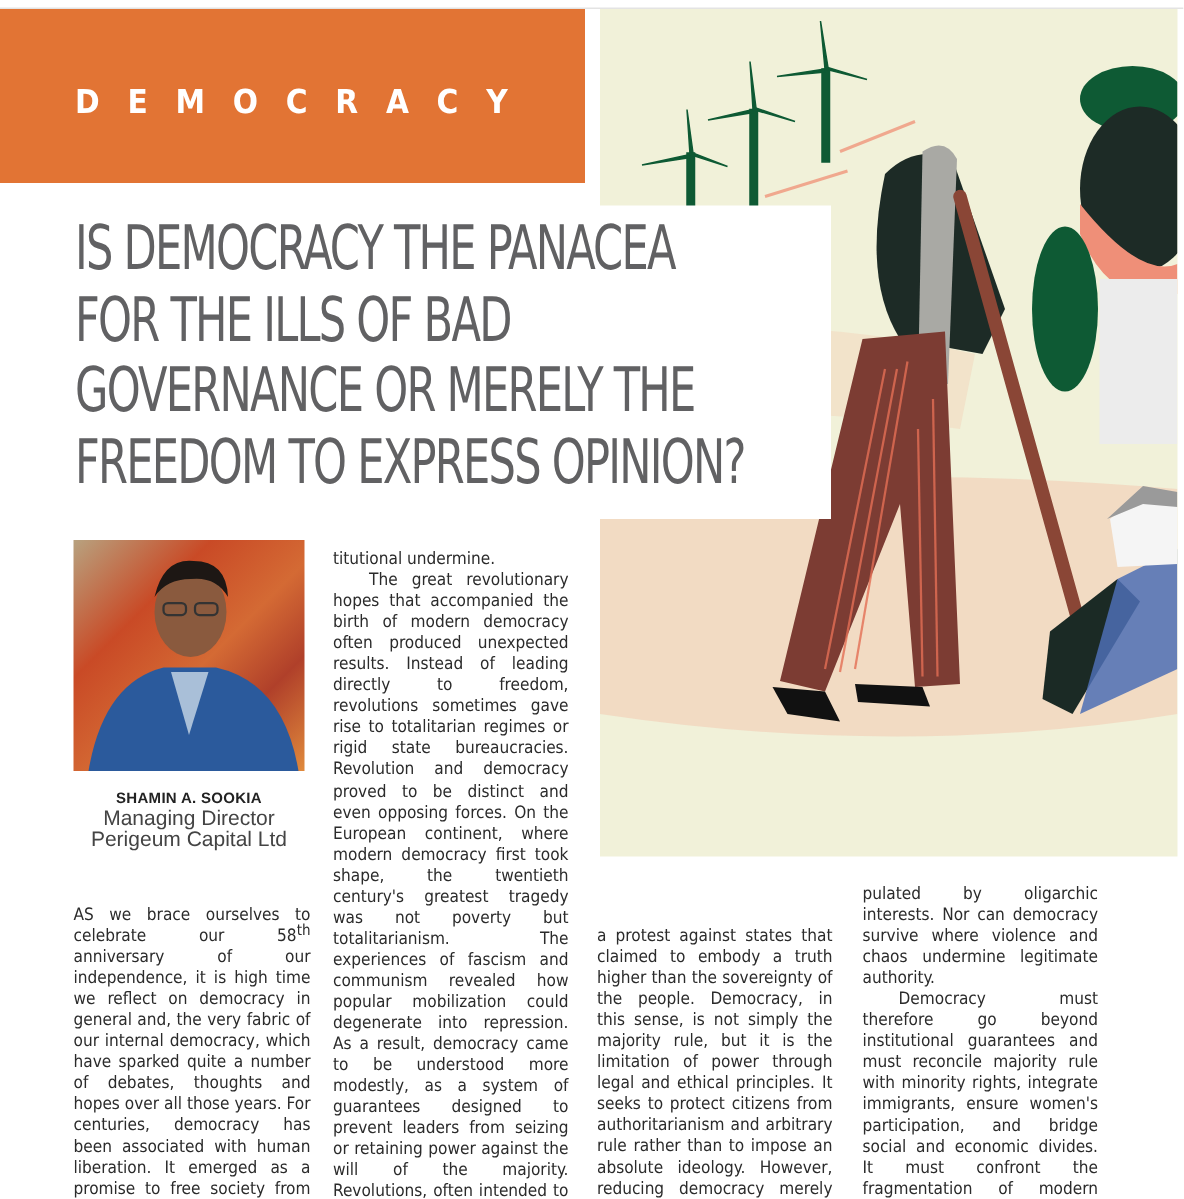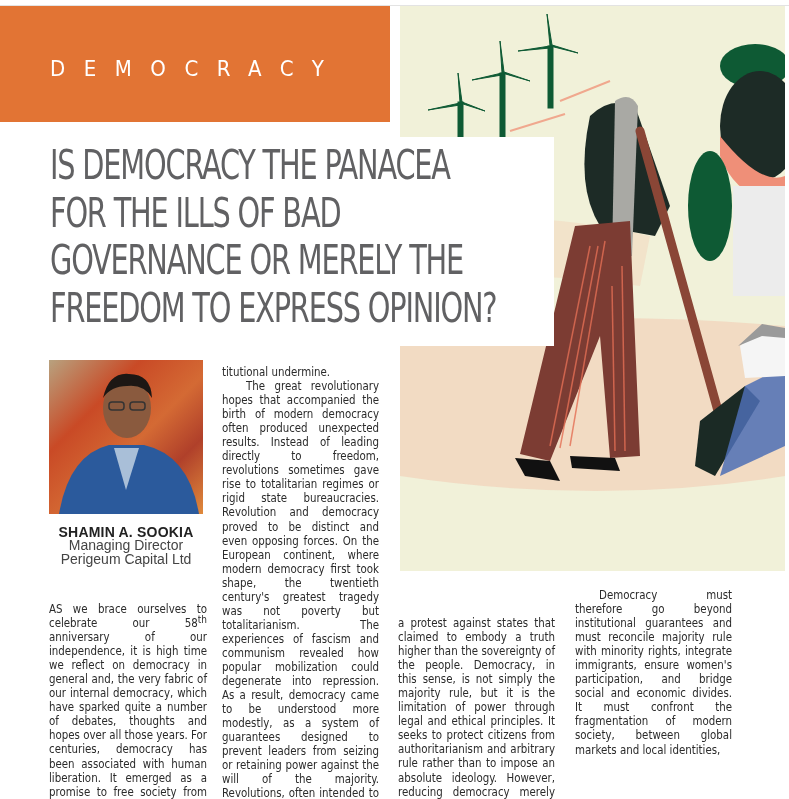--- a/index.html
+++ b/index.html
@@ -1,26 +1,26 @@
 <!DOCTYPE html>
 <html><head>
 <meta charset="utf-8">
 <style>
   html,body{margin:0;padding:0;background:#ffffff;}
   body{width:789px;height:799px;position:relative;overflow:hidden;font-family:"Liberation Sans",sans-serif;}
   .topline{position:absolute;left:0;top:5px;width:789px;height:1px;background:#e3e3e3;}
   .section-banner{position:absolute;left:0;top:6px;width:390px;height:116px;background:#e27434;}
-  .section-label{position:absolute;left:50px;top:50px;color:#ffffff;font-family:"DejaVu Sans Condensed","DejaVu Sans",sans-serif;font-weight:normal;font-size:22px;letter-spacing:18.5px;line-height:26px;}
+  .section-label{position:absolute;left:50px;top:50px;color:#ffffff;font-family:"DejaVu Sans Condensed","DejaVu Sans",sans-serif;font-weight:bold;font-size:22px;letter-spacing:18.5px;line-height:26px;}
   .illustration{position:absolute;left:400px;top:6px;width:385px;height:565px;background:#f1f1d9;overflow:hidden;}
   .headline-box{position:absolute;left:40px;top:137px;width:514px;height:209px;background:#ffffff;}
   .headline{position:absolute;left:50px;top:142px;width:520px;margin:0;color:#616163;font-family:"DejaVu Sans Condensed","Liberation Sans Narrow","Liberation Sans",sans-serif;font-weight:normal;font-size:41px;line-height:47.5px;letter-spacing:-1.5px;transform:scaleX(0.78);transform-origin:left top;white-space:nowrap;}
   .headline span{display:block;}
   .portrait{position:absolute;left:49px;top:360px;width:154px;height:154px;overflow:hidden;background:linear-gradient(135deg,#b8a27f 0%,#c94a26 30%,#d46a34 55%,#b0402a 75%,#e08a3c 100%);}
   .byline{position:absolute;left:49px;top:526px;width:154px;text-align:center;}
-  .author-name{font-family:"Liberation Sans",sans-serif;font-weight:bold;font-size:14px;color:#222;letter-spacing:0.2px;line-height:13px;}
+  .author-name{font-family:"Liberation Sans",sans-serif;font-weight:bold;font-size:10px;color:#222;letter-spacing:0.2px;line-height:13px;}
   .author-role{font-family:Liberation Sans, sans-serif;font-size:14px;color:#444;line-height:13.5px;}
   .col{position:absolute;font-family:"DejaVu Sans Condensed","DejaVu Sans",sans-serif;font-size:11.4px;line-height:14.05px;color:#2b2b2b;text-align:justify;}
   .col p{margin:0;}
   .col .indent{text-indent:24px;}
   .col1{left:49px;top:602px;width:158px;}
   .col2{left:222px;top:365px;width:157px;}
   .col3{left:398px;top:616px;width:157px;}
   .col4{left:575px;top:588px;width:157px;}
   .lead{font-weight:normal;}
   sup{font-size:10px;line-height:0;vertical-align:4px;}
@@ -119,14 +119,15 @@
 <div class="col col2">
   <p>titutional undermine.</p>
   <p class="indent">The great revolutionary hopes that accompanied the birth of modern democracy often produced unexpected results. Instead of leading directly to freedom, revolutions sometimes gave rise to totalitarian regimes or rigid state bureaucracies. Revolution and democracy proved to be distinct and even opposing forces. On the European continent, where modern democracy first took shape, the twentieth century's greatest tragedy was not poverty but totalitarianism. The experiences of fascism and communism revealed how popular mobilization could degenerate into repression. As a result, democracy came to be understood more modestly, as a system of guarantees designed to prevent leaders from seizing or retaining power against the will of the majority. Revolutions, often intended to save democracy from its enemies, have instead given birth to anti-re-</p>
 </div>
 
 <div class="col col3">
   <p>a protest against states that claimed to embody a truth higher than the sovereignty of the people. Democracy, in this sense, is not simply the majority rule, but it is the limitation of power through legal and ethical principles. It seeks to protect citizens from authoritarianism and arbitrary rule rather than to impose an absolute ideology. However, reducing democracy merely to a set of procedural rules or institutional mechanisms is</p>
 </div>
 
 <div class="col col4">
+  <p>pulated by oligarchic interests. Nor can democracy survive where violence and chaos undermine legitimate authority.</p>
   <p class="indent">Democracy must therefore go beyond institutional guarantees and must reconcile majority rule with minority rights, integrate immigrants, ensure women's participation, and bridge social and economic divides. It must confront the fragmentation of modern society, between global markets and local identities,</p>
 </div>
 
 </body></html>

